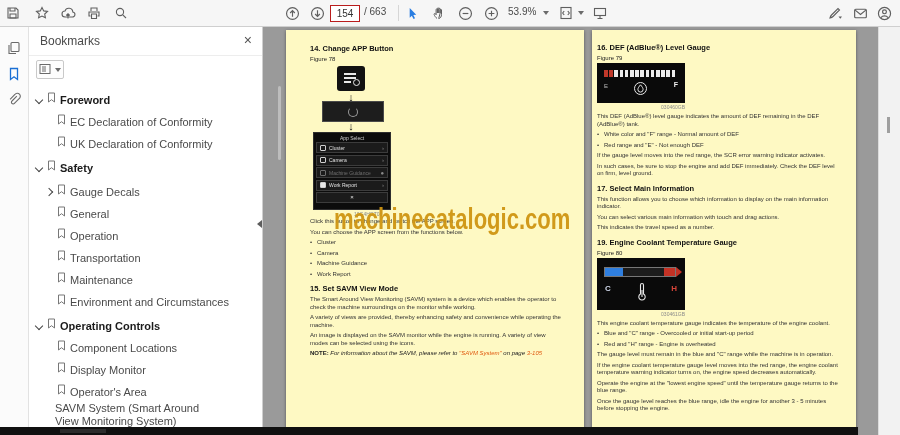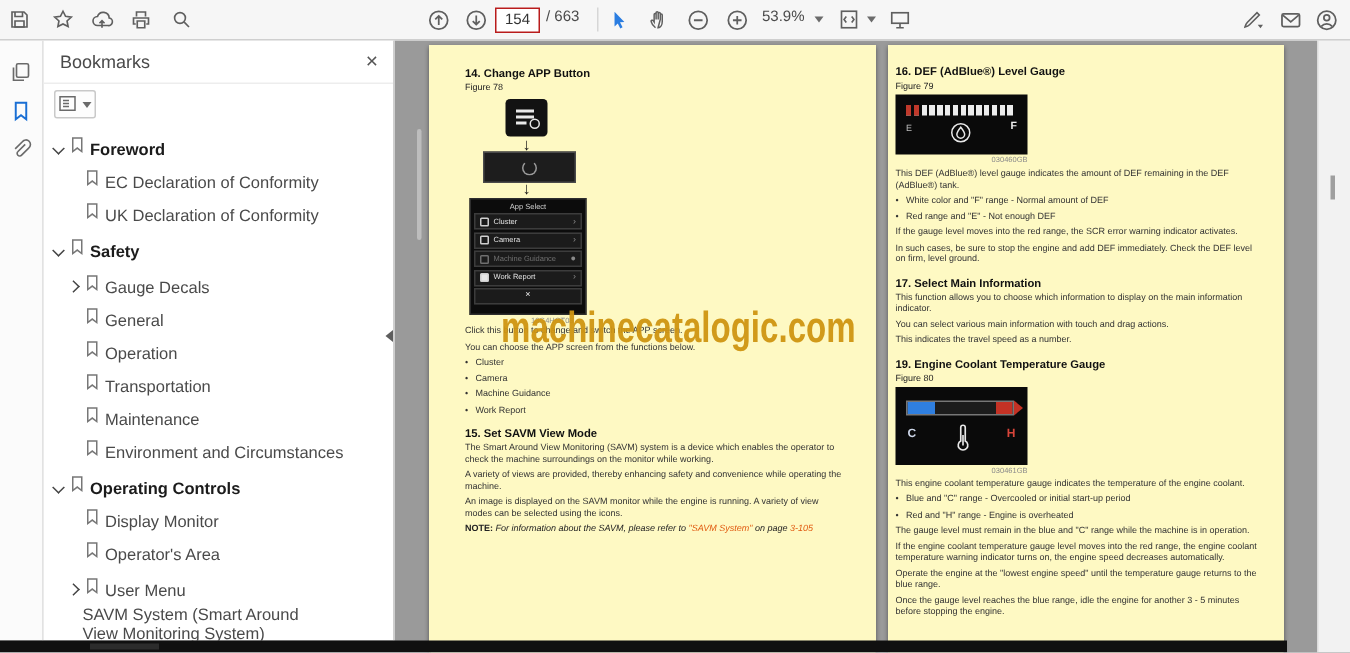--- a/index.html
+++ b/index.html
@@ -324,42 +324,41 @@
       </div>
 
       <div class="bm-row lvl1">
         <span class="chev"><i class="chev-d"></i></span>
         <span class="bmico"><svg width="9" height="11" viewBox="0 0 9 11" fill="none" stroke="#777" stroke-width="1">
               <path d="M1.5 1h6v9l-3-2.3-3 2.3z"></path>
             </svg></span>
         <span class="bm-label">Operating Controls</span>
       </div>
 
+      <div class="bm-row lvl2">
+        <span class="bmico"><svg width="9" height="11" viewBox="0 0 9 11" fill="none" stroke="#777" stroke-width="1">
+              <path d="M1.5 1h6v9l-3-2.3-3 2.3z"></path>
+            </svg></span>
+        <span class="bm-label">Component Locations</span>
+      </div>
 
       <div class="bm-row lvl2">
         <span class="bmico"><svg width="9" height="11" viewBox="0 0 9 11" fill="none" stroke="#777" stroke-width="1">
               <path d="M1.5 1h6v9l-3-2.3-3 2.3z"></path>
             </svg></span>
         <span class="bm-label">Display Monitor</span>
       </div>
 
       <div class="bm-row lvl2">
         <span class="bmico"><svg width="9" height="11" viewBox="0 0 9 11" fill="none" stroke="#777" stroke-width="1">
               <path d="M1.5 1h6v9l-3-2.3-3 2.3z"></path>
             </svg></span>
         <span class="bm-label">Operator's Area</span>
       </div>
 
-      <div class="bm-row lvl2x">
-        <span class="chev"><i class="chev-r"></i></span>
-        <span class="bmico"><svg width="9" height="11" viewBox="0 0 9 11" fill="none" stroke="#777" stroke-width="1">
-              <path d="M1.5 1h6v9l-3-2.3-3 2.3z"></path>
-            </svg></span>
-        <span class="bm-label">User Menu</span>
-      </div>
 
       <div class="bm-row lvl2">
 
         <span class="bm-label">SAVM System (Smart Around View Monitoring System)</span>
       </div>
 
     </div>
     <div class="panel-sb"></div>
   </div>
 

